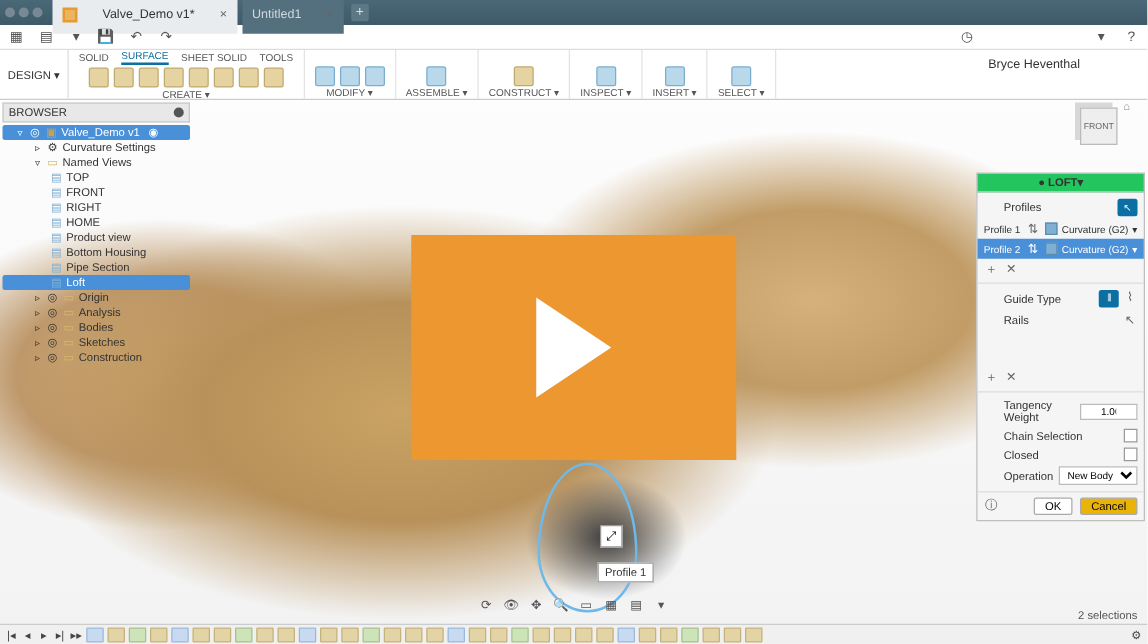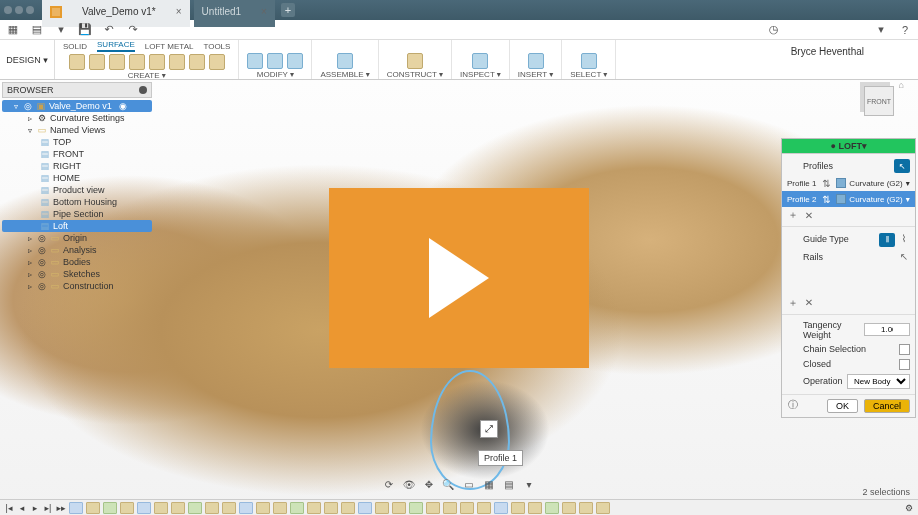--- a/index.html
+++ b/index.html
@@ -140,21 +140,21 @@
   <span class="icon">▾</span>
   <span class="icon">?</span>
 </div>
 
 <div class="ribbon">
   <div class="design">DESIGN ▾</div>
   <div class="group">
     <div class="tabs">
       <span>SOLID</span>
       <span class="active">SURFACE</span>
-      <span>LOFT METAL</span>
+      <span>SHEET SOLID</span>
       <span>TOOLS</span>
     </div>
     <div class="btns">
       <div class="btn"></div>
       <div class="btn"></div>
       <div class="btn"></div>
       <div class="btn"></div>
       <div class="btn"></div>
       <div class="btn"></div>
       <div class="btn"></div>

